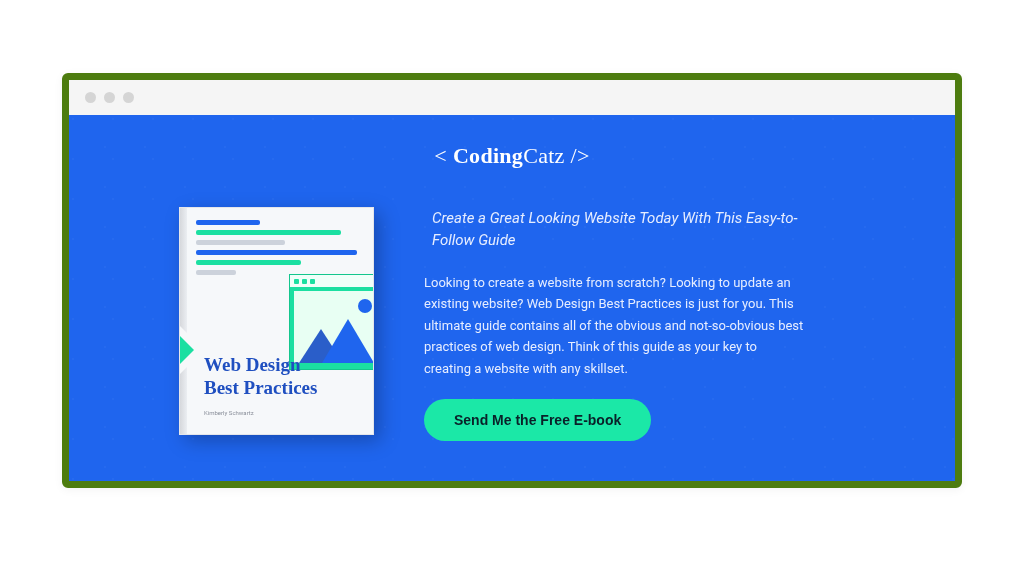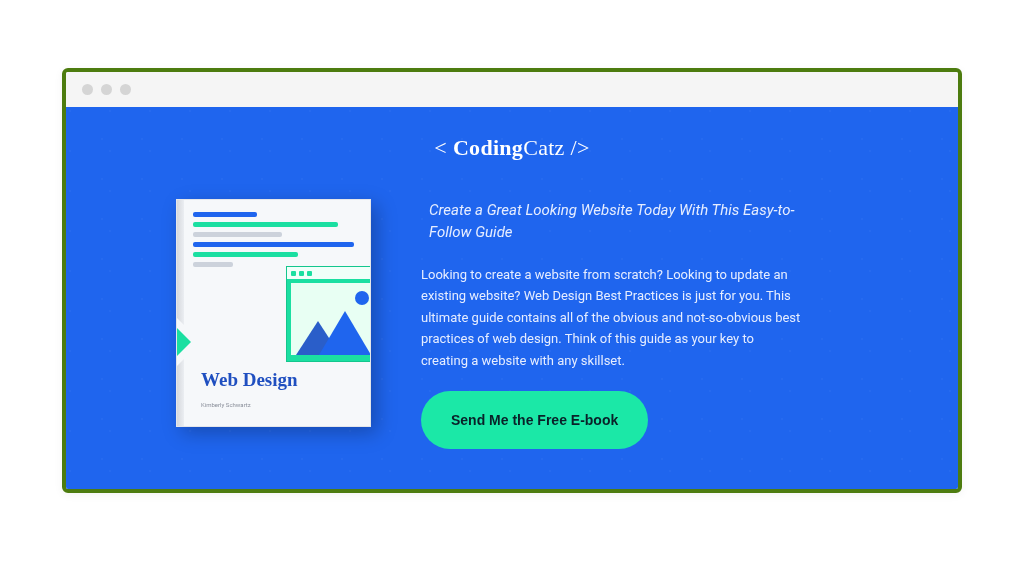--- a/index.html
+++ b/index.html
@@ -6,21 +6,21 @@
     body {
       font-family: -apple-system, BlinkMacSystemFont, "Segoe UI", Roboto, sans-serif;
       background: #ffffff;
       display: flex;
       align-items: center;
       justify-content: center;
       min-height: 561px;
     }
     .browser-frame {
       width: 900px;
-      border: 4px solid #4d7c0f;
+      border: 7px solid #4d7c0f;
       border-radius: 6px;
       overflow: hidden;
       box-shadow: 0 2px 10px rgba(0,0,0,0.05);
     }
     .browser-bar {
       background: #f5f5f5;
       padding: 12px 16px;
       display: flex;
       gap: 8px;
     }
@@ -148,21 +148,21 @@
       line-height: 1.65;
       color: #e6edff;
       margin-bottom: 20px;
     }
     .cta {
       display: inline-block;
       background: #1be8a7;
       color: #0a2129;
       font-weight: 700;
       font-size: 14px;
-      padding: 21px 30px;
+      padding: 13px 30px;
       border-radius: 999px;
       border: none;
       cursor: pointer;
     }
   </style>
 </head>
 <body>
 
 <div class="browser-frame">
   <div class="browser-bar">
@@ -202,20 +202,21 @@
                 <span></span>
               </div>
             <div class="image">
               <div class="sun"></div>
               <div class="mtn1"></div>
               <div class="mtn2"></div>
             </div>
           </div>
           <div class="book-title">
             <span>Web Design</span><br>
+            <span>Best Practices</span>
           </div>
           <div class="book-author">Kimberly Schwartz</div>
         </div>
       </div>
 
       <div class="copy">
         <p class="subhead">Create a Great Looking Website Today With This Easy-to-Follow Guide</p>
         <p class="body">Looking to create a website from scratch? Looking to update an existing website? Web Design Best Practices is just for you. This ultimate guide contains all of the obvious and not-so-obvious best practices of web design. Think of this guide as your key to creating a website with any skillset.</p>
         <button class="cta">Send Me the Free E-book</button>
       </div>

